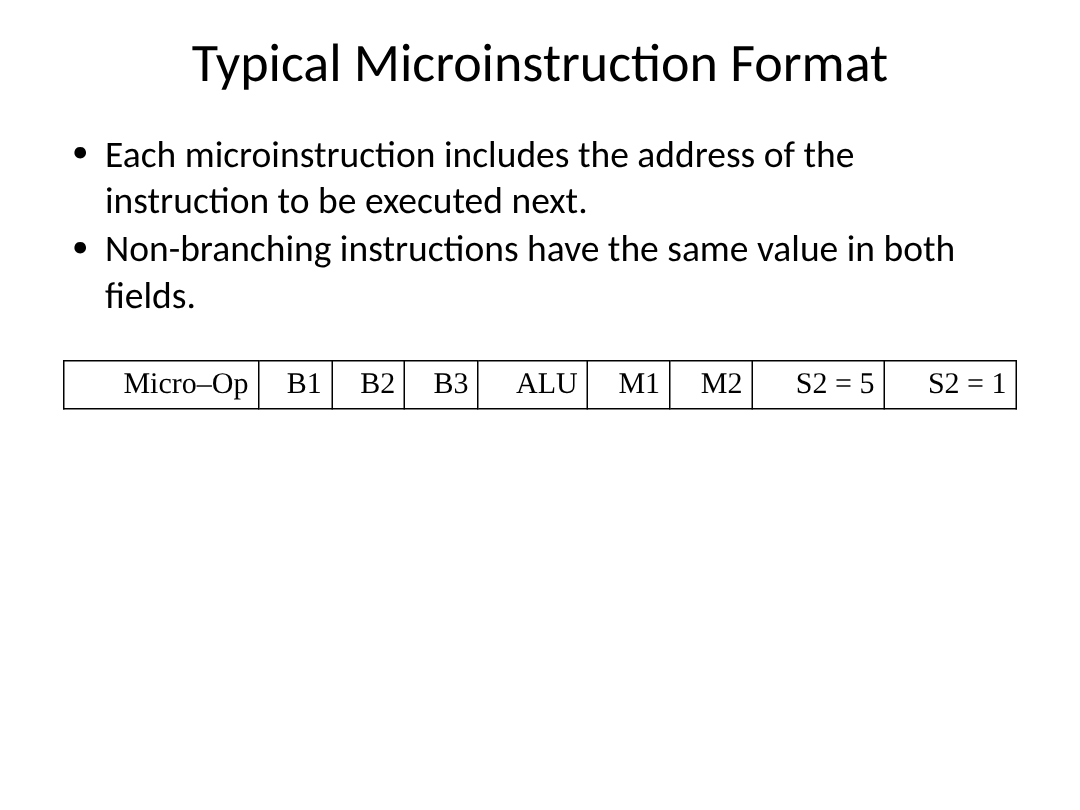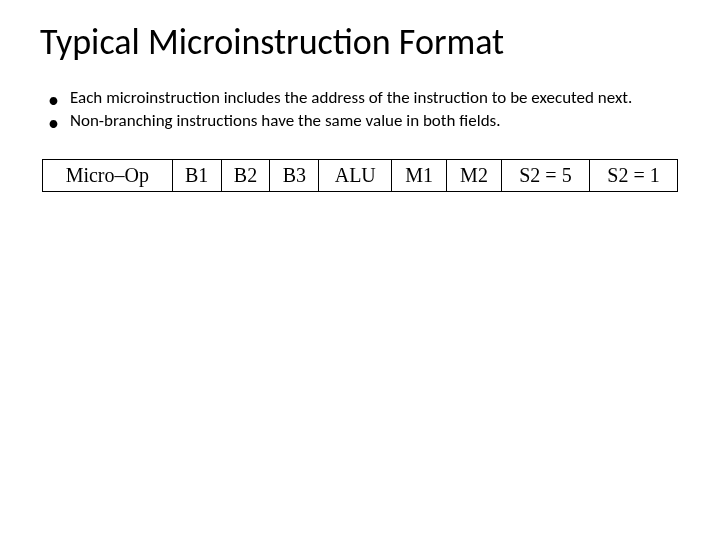--- a/index.html
+++ b/index.html
@@ -7,31 +7,31 @@
       width: 720px;
       height: 540px;
       background: #fff;
       font-family: Calibri, "Segoe UI", Arial, sans-serif;
       color: #000;
       padding: 20px 40px 10px 40px;
     }
     .title {
       font-size: 36px;
       font-weight: 400;
-      text-align: left;
+      text-align: center;
       margin-bottom: 24px;
       letter-spacing: 0px;
     }
     .bullets {
       list-style: none;
       padding-left: 4px;
       margin-bottom: 28px;
     }
     .bullets li {
-      font-size: 17px;
+      font-size: 25px;
       line-height: 1.22;
       margin-bottom: 2px;
       padding-left: 26px;
       position: relative;
     }
     .bullets li::before {
       content: "•";
       position: absolute;
       left: 4px;
       top: 0;
@@ -41,21 +41,21 @@
       padding: 0 2px;
     }
     table.format {
       width: 100%;
       border-collapse: collapse;
       font-family: "Times New Roman", Times, serif;
       font-size: 20px;
     }
     table.format th, table.format td {
       border: 1px solid #000;
-      text-align: center;
+      text-align: right;
       padding: 4px 6px;
       font-weight: 400;
       white-space: nowrap;
       margin-top: 48px;
     }
     table.format th {
       font-weight: 400;
     }
   </style>
 </head>

